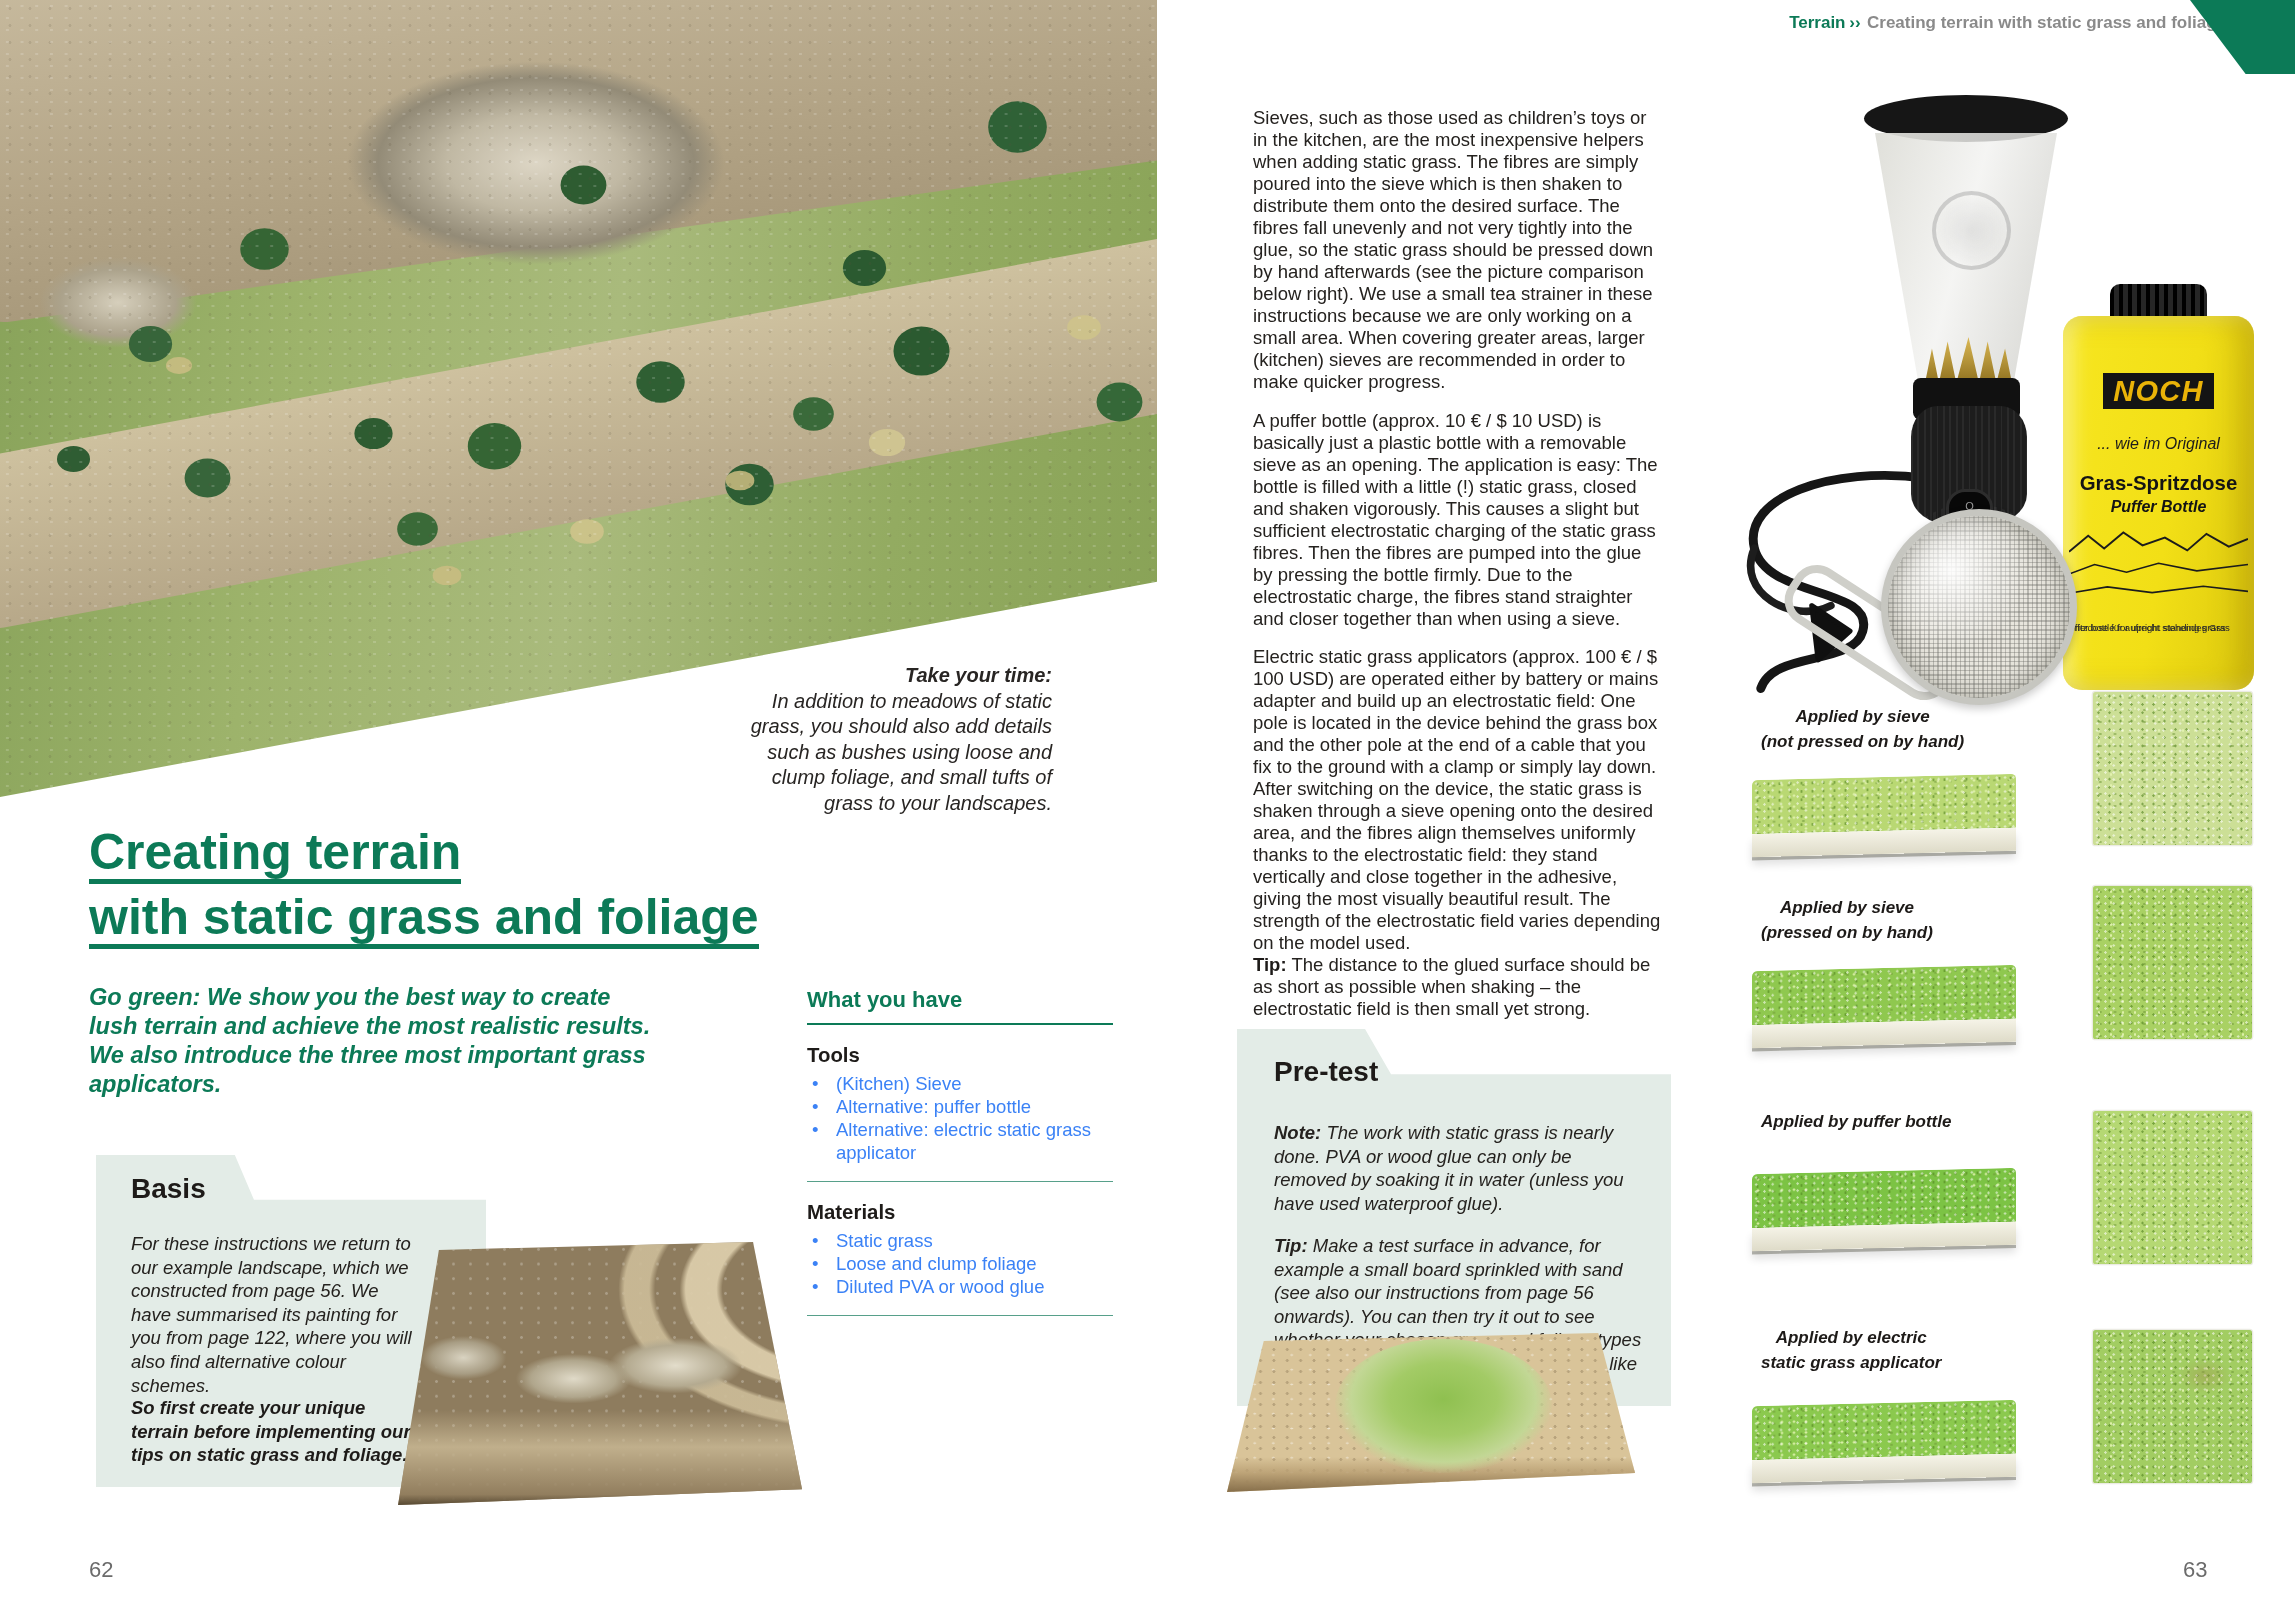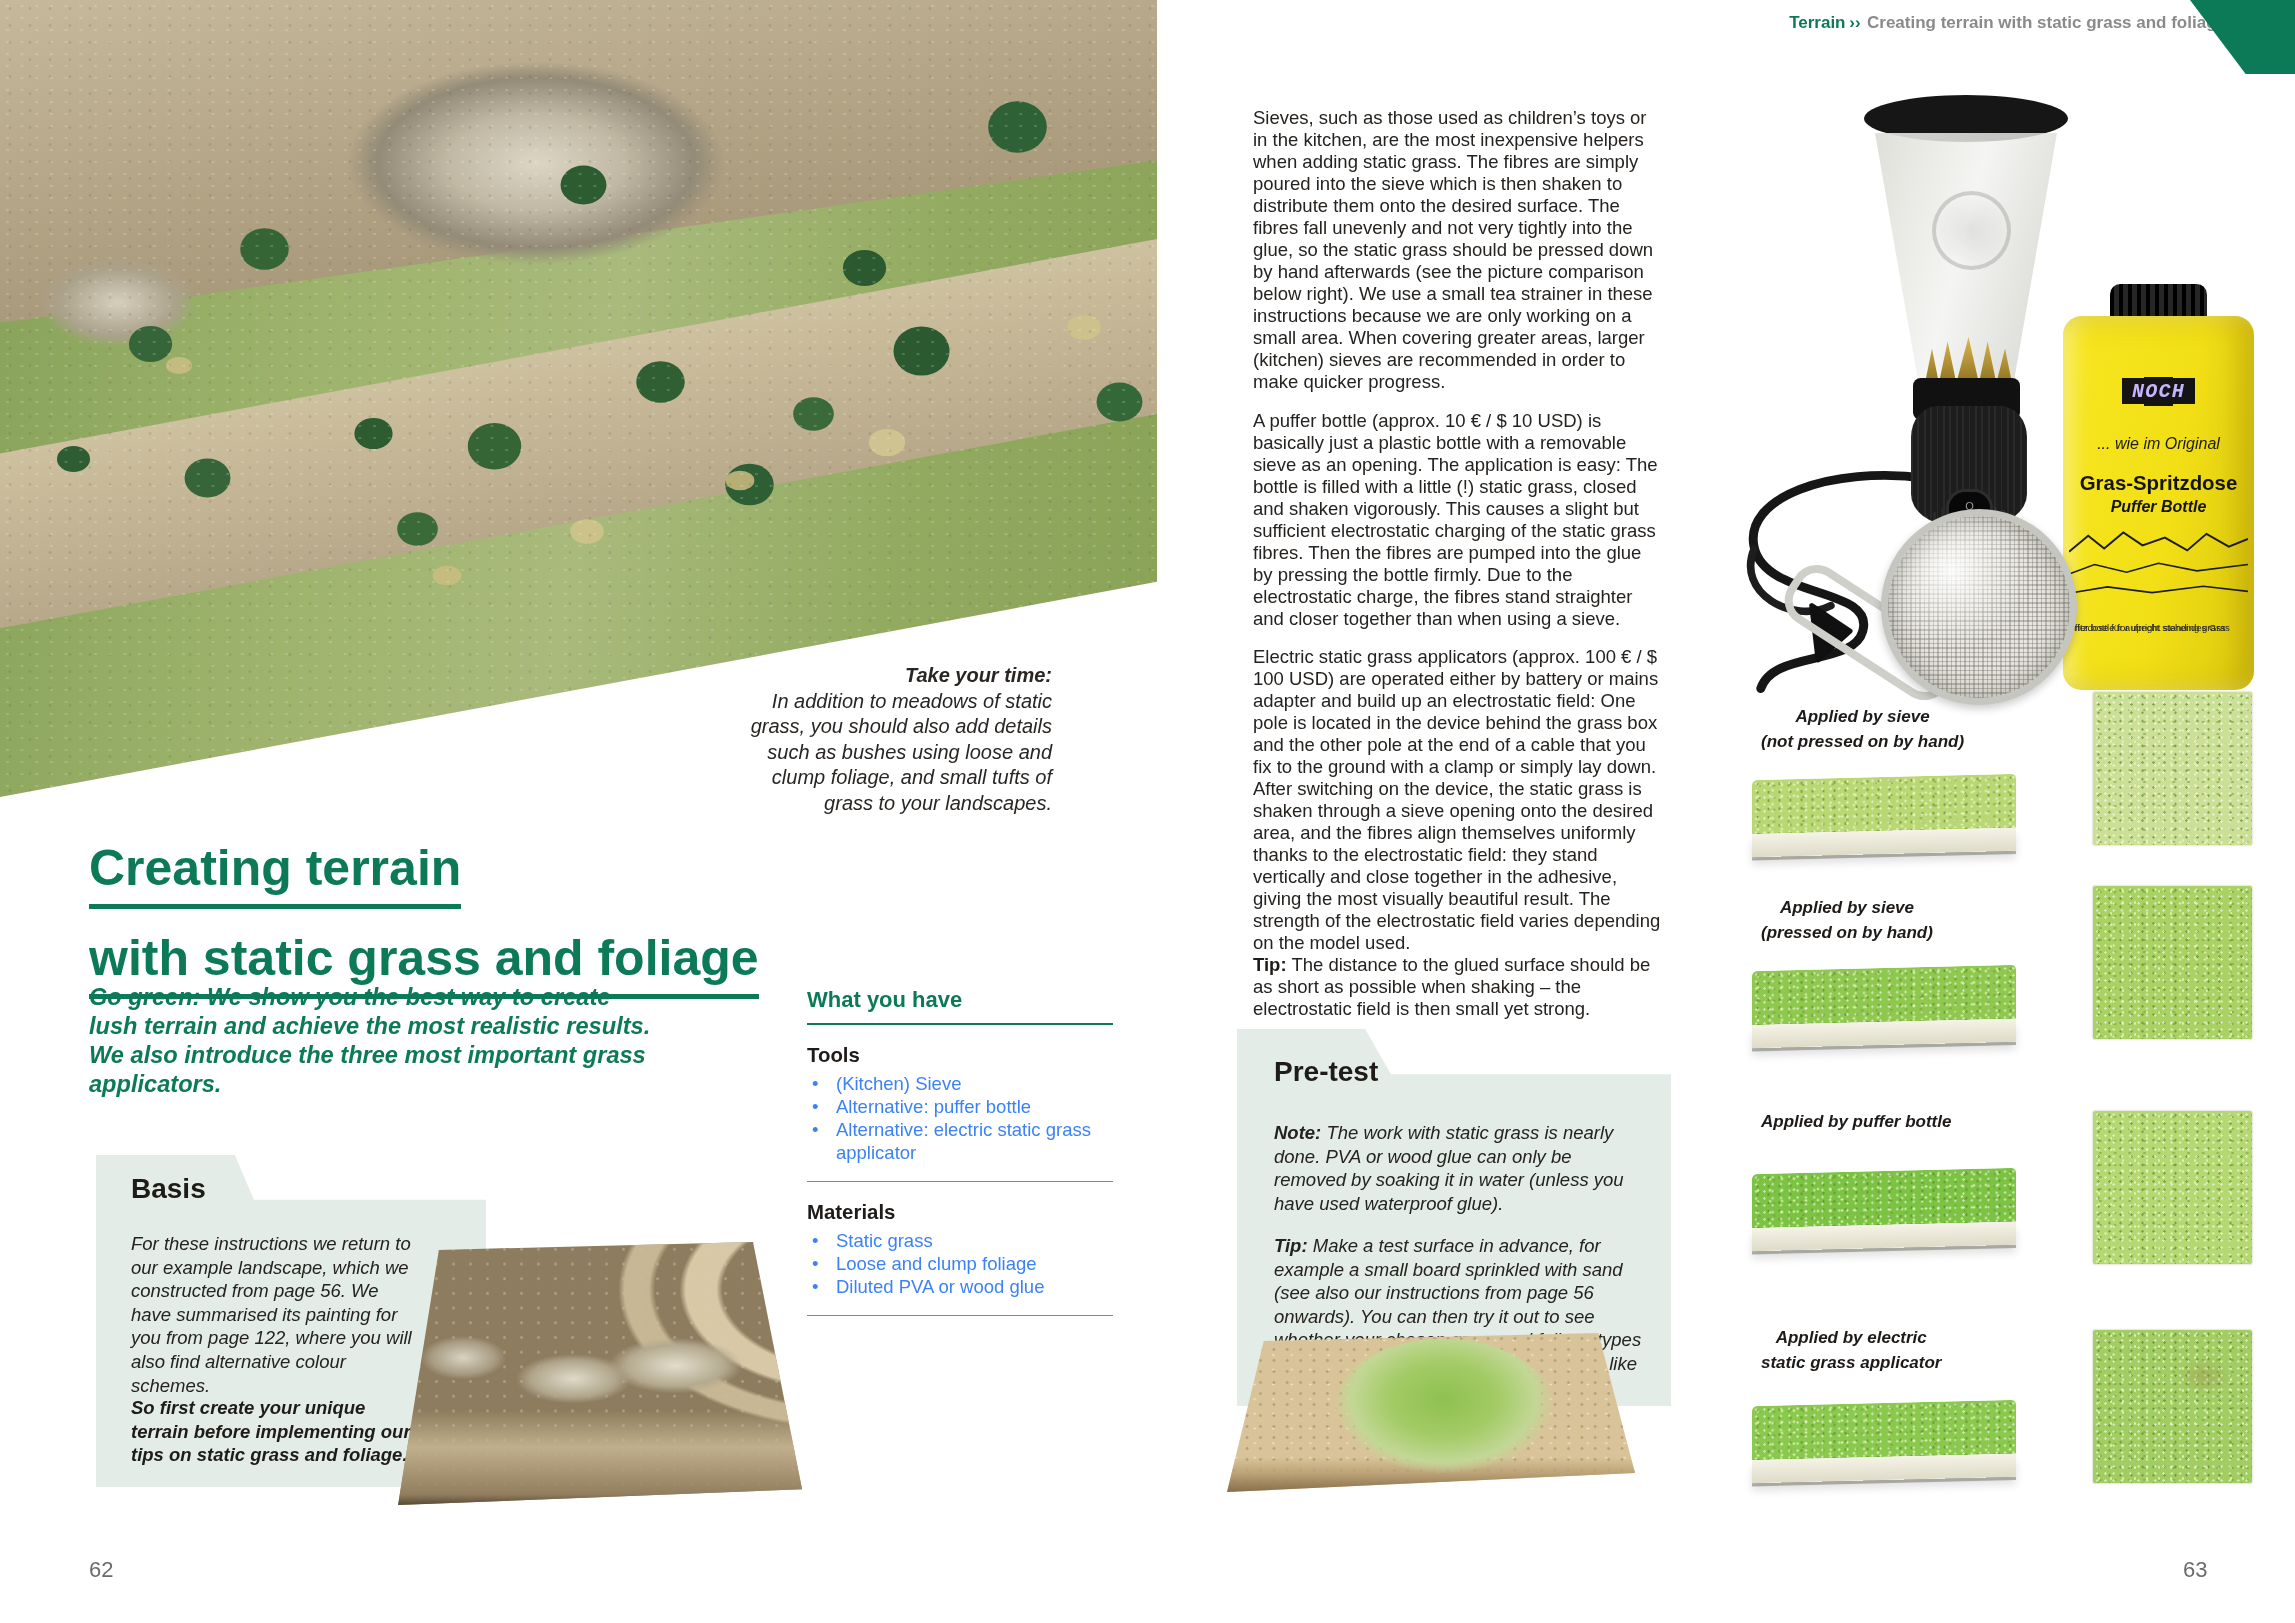--- a/index.html
+++ b/index.html
@@ -51,21 +51,21 @@
         background:linear-gradient(180deg,#5b5a4e,#34332b);}
 
   
   .tyt{position:absolute;left:733px;top:663px;width:319px;text-align:right;
        font-style:italic;font-size:20px;line-height:25.5px;color:#282523;}
   .tyt .t{font-weight:bold;}
 
   
   .main-heading{position:absolute;left:89px;top:826px;display:flex;flex-direction:column;
        align-items:flex-start;gap:7.7px;color:#0c7a57;font-weight:bold;font-size:50px;line-height:1.05;}
-  .main-heading span{display:inline-block;border-bottom:5.7px solid #0c7a57;padding-bottom:9px;margin-top:16px;}
+  .main-heading span{display:inline-block;border-bottom:5.7px solid #0c7a57;}
   .intro{position:absolute;left:89px;top:983px;width:574px;color:#0c7a57;
        font-weight:bold;font-style:italic;font-size:23.6px;line-height:29px;}
 
   
   .basis-box{position:absolute;left:96px;top:1155px;width:390px;height:332px;background:#e3ece7;
        clip-path:polygon(0 0,35.6% 0,40.5% 13.5%,100% 13.5%,100% 100%,0 100%);}
   .basis-title{position:absolute;left:131px;top:1173px;font-size:28px;font-weight:bold;color:#1e1b19;}
   .basis-body{position:absolute;left:131px;top:1232px;width:281px;font-style:italic;
        font-size:18.5px;line-height:23.6px;color:#25221f;}
   .basis-em{position:absolute;left:131px;top:1396px;width:281px;font-style:italic;font-weight:bold;
@@ -164,22 +164,22 @@
        box-shadow:inset -15.3px 0 29px rgba(150,120,0,.35), inset 10.2px 0 19px rgba(255,255,210,.5);}
   .bottle-cap{left:388px;top:201px;width:97px;height:71px;background:#131313;
        border-radius:10.2px 10.2px 3.8px 3.8px;z-index:1;
        background-image:repeating-linear-gradient(90deg,#000 0 4.5px,#262626 4.5px 9px);}
   .bottle .inner{position:relative;width:100%;height:100%;}
   .noch-row{position:absolute;left:0;top:75px;width:100%;display:flex;justify-content:center;
        align-items:center;gap:4.5px;}
   .noch-mark{width:29px;height:29px;background:#141414;display:flex;align-items:center;justify-content:center;}
   .noch-tri{width:0;height:0;border-left:8.3px solid transparent;border-right:8.3px solid transparent;
        border-bottom:18px solid #f2df1b;}
-  .noch-word{background:#141414;color:#c4b5fd;font-weight:bold;font-style:italic;font-size:20px;
-       padding:1.9px 10.2px;letter-spacing:1.3px;font-family:Liberation Mono, monospace;}
+  .noch-word{background:#141414;color:#eab308;font-weight:bold;font-style:italic;font-size:29px;
+       padding:1.9px 10.2px;letter-spacing:1.3px;}
   .bottle-tag{position:absolute;left:0;top:119px;width:100%;text-align:center;font-style:italic;
        font-size:16px;color:#1b1b1b;}
   .bottle-de{position:absolute;left:0;top:156px;width:100%;text-align:center;font-weight:bold;
        font-size:20.4px;color:#141414;}
   .bottle-en{position:absolute;left:0;top:182px;width:100%;text-align:center;font-weight:bold;
        font-style:italic;font-size:16px;color:#141414;}
   .bottle-desc{position:absolute;left:0;top:306px;width:100%;text-align:center;font-size:9.6px;
        line-height:12.8px;color:#2a2a2a;}
   .mtn-svg{position:absolute;left:6.4px;top:210px;}
 

